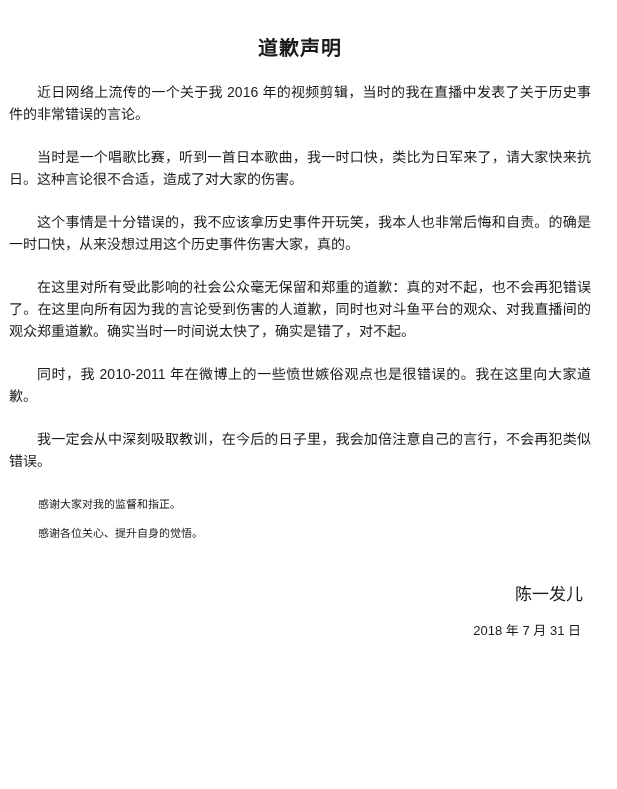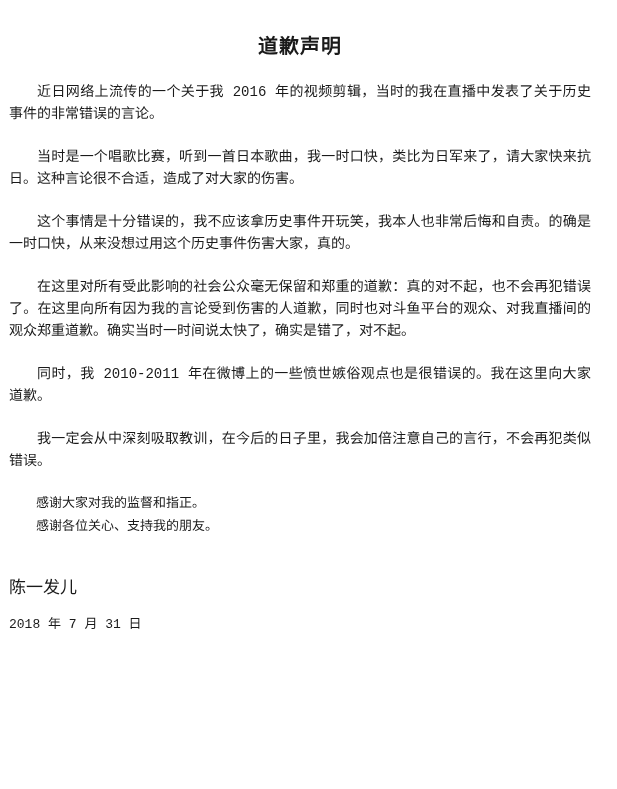--- a/index.html
+++ b/index.html
@@ -6,21 +6,21 @@
     margin: 0;
     padding: 0;
     background: #ffffff;
   }
   .page {
     position: relative;
     width: 617px;
     height: 664px;
     background: #ffffff;
     color: #1a1a1a;
-    font-family: Liberation Mono, monospace;
+    font-family: Liberation Sans, sans-serif;
     overflow: hidden;
     box-sizing: border-box;
     padding: 0 26px 0 9px;
   }
   .doc-title {
     font-size: 20px;
     line-height: 24px;
     font-weight: bold;
     text-align: center;
     margin: 36px 0 0 0;
@@ -33,27 +33,28 @@
     font-size: 14px;
     line-height: 22px;
     margin: 21px 0;
     text-indent: 2em;
     text-align: justify;
   }
   .closing {
     margin-top: 21px;
   }
   .closing p {
-    font-size: 13px;
+    font-size: 11px;
     line-height: 22px;
-    margin: 1px;
+    margin: 7px;
     text-indent: 2em;
   }
   .sign-block {
     margin-top: 40px;
+    text-align: right;
   }
   .sign-name {
     font-size: 17px;
     line-height: 22px;
     padding-right: 8px;
   }
   .sign-date {
     font-size: 13px;
     line-height: 22px;
     margin-top: 14px;
@@ -70,20 +71,20 @@
       <p>近日网络上流传的一个关于我 2016 年的视频剪辑，当时的我在直播中发表了关于历史事件的非常错误的言论。</p>
       <p>当时是一个唱歌比赛，听到一首日本歌曲，我一时口快，类比为日军来了，请大家快来抗日。这种言论很不合适，造成了对大家的伤害。</p>
       <p>这个事情是十分错误的，我不应该拿历史事件开玩笑，我本人也非常后悔和自责。的确是一时口快，从来没想过用这个历史事件伤害大家，真的。</p>
       <p>在这里对所有受此影响的社会公众毫无保留和郑重的道歉：真的对不起，也不会再犯错误了。在这里向所有因为我的言论受到伤害的人道歉，同时也对斗鱼平台的观众、对我直播间的观众郑重道歉。确实当时一时间说太快了，确实是错了，对不起。</p>
       <p>同时，我 2010-2011 年在微博上的一些愤世嫉俗观点也是很错误的。我在这里向大家道歉。</p>
       <p>我一定会从中深刻吸取教训，在今后的日子里，我会加倍注意自己的言行，不会再犯类似错误。</p>
     </div>
 
   <div class="closing">
       <p>感谢大家对我的监督和指正。</p>
-      <p>感谢各位关心、支持我的朋友。</p>
+      <p>感谢各位关心、提升自身的觉悟。</p>
     </div>
 
   <div class="sign-block">
     <div class="sign-name">陈一发儿</div>
     <div class="sign-date">2018 年 7 月 31 日</div>
   </div>
 </div>
 
 </body></html>

